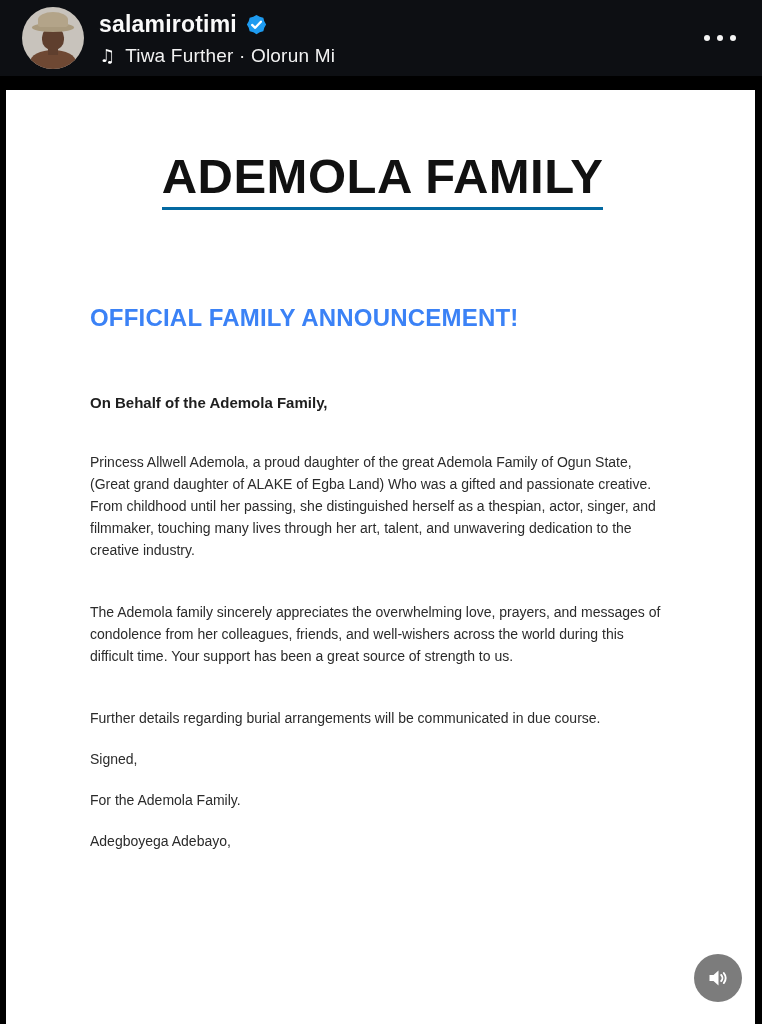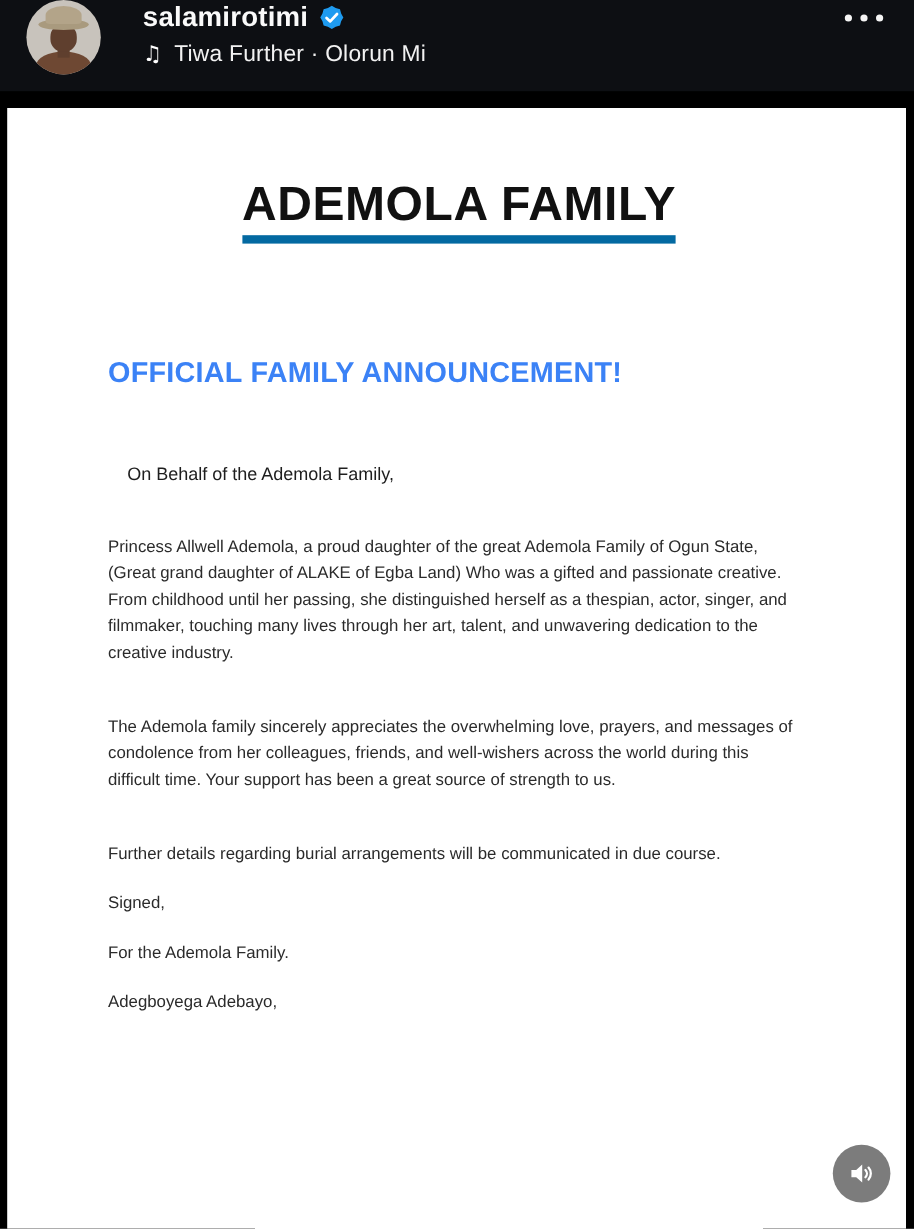--- a/index.html
+++ b/index.html
@@ -9,23 +9,22 @@
     font-family: "Liberation Sans", sans-serif;
     position: relative;
     overflow: hidden;
   }
   .post { position: absolute; inset: 0; }
 
   
   .post-header {
     position: absolute; top: 0; left: 0; right: 0; height: 76px;
     background: #0d0f13;
-    display: flex; align-items: flex-start;
+    display: flex; align-items: center;
     padding: 0 24px 0 22px;
-    gap: 20px;
   }
   .avatar {
     width: 62px; height: 62px; border-radius: 50%;
     background: #c8c3bc; overflow: hidden; position: relative;
     flex: none; cursor: pointer;
   }
   .avatar .torso   { position: absolute; top: 43px; left: 8px;  width: 46px; height: 24px; background: #6e4833; border-radius: 50% 50% 0 0; }
   .avatar .neck    { position: absolute; top: 36px; left: 26px; width: 10px; height: 12px; background: #5f3f2e; }
   .avatar .face    { position: absolute; top: 20px; left: 20px; width: 22px; height: 23px; background: #5f3f2e; border-radius: 46%; }
   .avatar .hat-crown { position: absolute; top: 5px;  left: 16px; width: 30px; height: 15px; background: #b3a489; border-radius: 55% 55% 15% 15%; }
@@ -45,29 +44,29 @@
   
   .document {
     position: absolute; top: 90px; left: 6px; right: 7px; bottom: 0;
     background: #ffffff;
     padding: 58px 40px 0 84px;
     color: #2b2b2b;
   }
   .doc-title-wrap { text-align: center; margin-right: 40px; }
   .doc-title {
     display: inline-block;
-    font-size: 40px; font-weight: bold; color: #111;
+    font-size: 49px; font-weight: bold; color: #111;
     letter-spacing: 0.5px;
-    border-bottom: 7px solid #0369a1; padding-bottom: 3px;
+    border-bottom: 3px solid #0369a1; padding-bottom: 3px;
   }
   .doc-heading {
     margin-top: 94px;
     font-size: 24px; font-weight: bold; color: #3b82f6; letter-spacing: 0.2px;
   }
-  .salutation { margin-top: 62px; font-size: 15px; font-weight: normal; color: #1e1e1e; margin-left: 16px; }
+  .salutation { margin-top: 62px; font-size: 15px; font-weight: bold; color: #1e1e1e; }
   .para {
     margin-top: 40px;
     font-size: 14px; line-height: 22px;
     white-space: pre-line;
     max-width: 645px;
     color: #2b2b2b;
   }
   .para.first { margin-top: 16px; }
   .sig-line { margin-top: 19px; font-size: 14px; line-height: 22px; color: #2b2b2b; }
 

